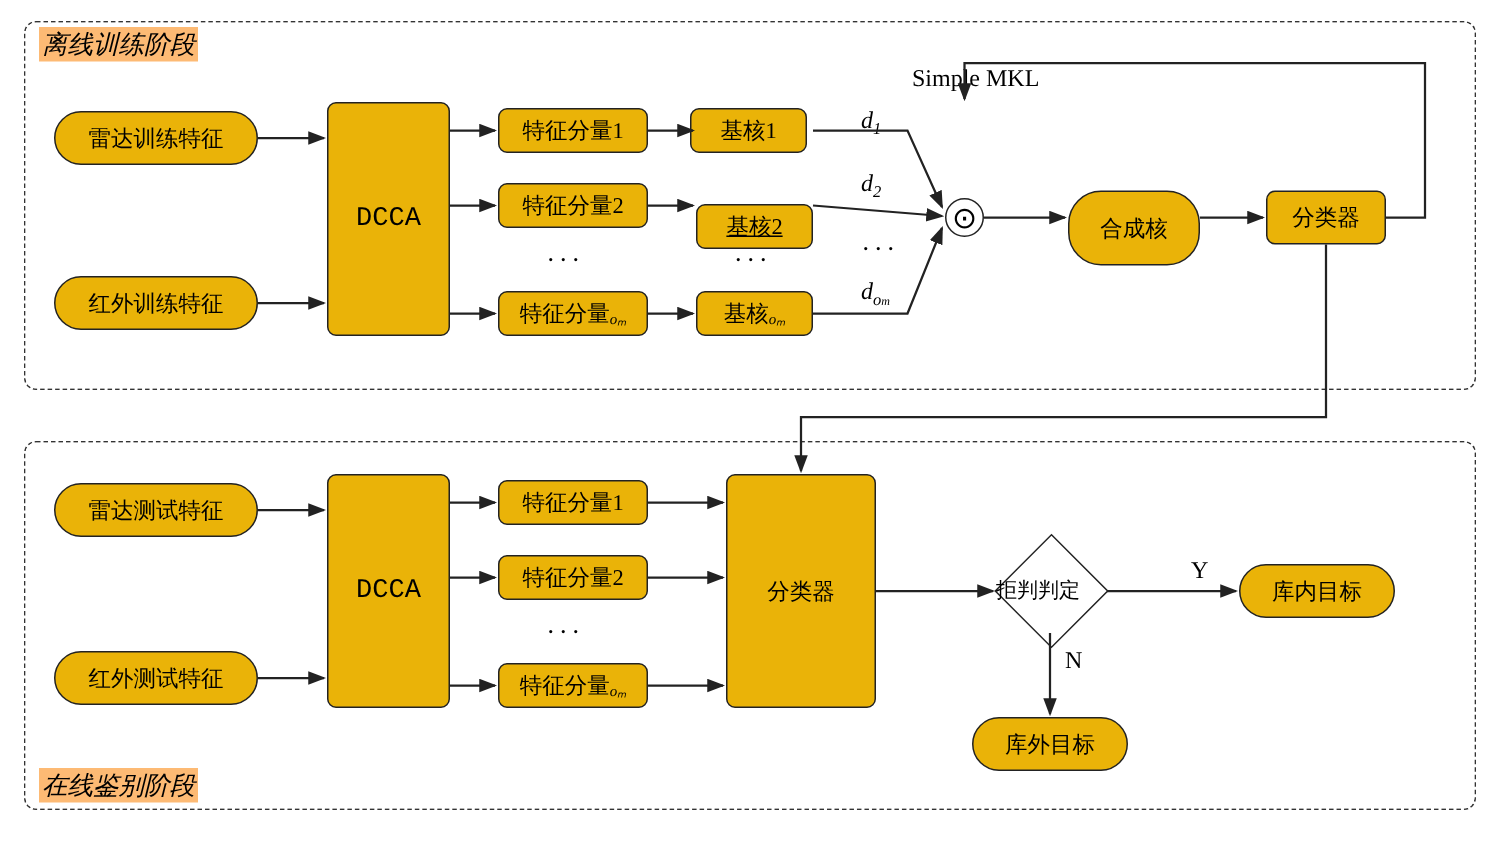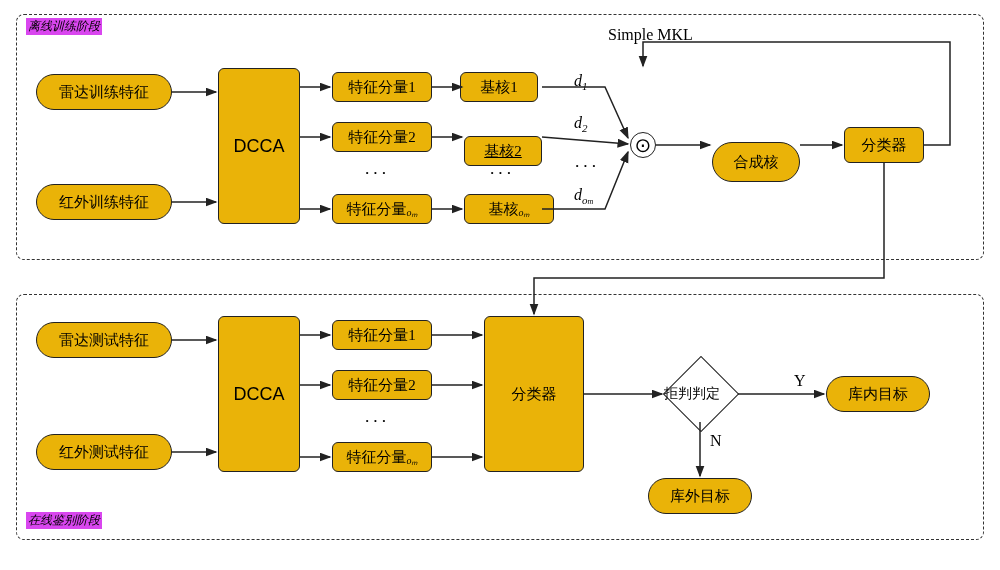--- a/index.html
+++ b/index.html
@@ -14,40 +14,40 @@
     position: relative;
   }
   .panel {
     position: absolute;
     border: 1.5px dashed #333;
     border-radius: 8px;
   }
   .panel-label {
     position: absolute;
     font-style: italic;
-    font-size: 12px;
-    background: #d946ef;
+    font-size: 17px;
+    background: #fdba74;
     padding: 0 2px;
   }
   .box {
     position: absolute;
     border: 1.5px solid #222;
     border-radius: 6px;
     background: #eab308;
     display: flex;
     align-items: center;
     justify-content: center;
     text-align: center;
     padding: 3px 6px;
   }
   .pill {
     border-radius: 22px;
   }
   .dcca {
-    font-family: Liberation Sans, sans-serif;
+    font-family: Liberation Mono, monospace;
     font-size: 18px;
   }
   .diamond {
     position: absolute;
     width: 74px;
     height: 52px;
     display: flex;
     align-items: center;
     justify-content: flex-start;
   }
@@ -116,36 +116,36 @@
 <div class="box" style="left:332px; top:72px; width:100px; height:30px;">特征分量1</div>
 <div class="box" style="left:332px; top:122px; width:100px; height:30px;">特征分量2</div>
 <div class="box" style="left:332px; top:194px; width:100px; height:30px;">
   <span>特征分量</span>
     <span class="it sub-om">oₘ</span>
 </div>
 <div class="dots" style="left:365px; top:165px;">···</div>
 
 <div class="box" style="left:460px; top:72px; width:78px; height:30px;">基核1</div>
 <div class="box" style="left:464px; top:136px; width:78px; height:30px;text-decoration:underline;">基核2</div>
-<div class="box" style="left:464px; top:194px; width:90px; height:30px;">
+<div class="box" style="left:464px; top:194px; width:78px; height:30px;">
   <span>基核</span>
     <span class="it sub-om">oₘ</span>
 </div>
 <div class="dots" style="left:490px; top:165px;">···</div>
 
 <div class="lbl" style="left:574px; top:72px;"><span class="it">d</span><span class="sub">1</span></div>
 <div class="lbl" style="left:574px; top:114px;"><span class="it">d</span><span class="sub">2</span></div>
 <div class="lbl" style="left:574px; top:186px;text-align:center;"><span class="it">d</span><span class="sub it">o<span style="font-size:8px">m</span></span></div>
 <div class="dots" style="left:575px; top:158px;">···</div>
 
-<div class="lbl" style="left:608px; top:26px;">Simple MKL</div>
+<div class="lbl" style="left:608px; top:44px;">Simple MKL</div>
 
 <div class="dotop" style="left:630px; top:132px;">⊙</div>
 
-<div class="box pill" style="left:712px; top:142px; width:88px; height:40px;">合成核</div>
+<div class="box pill" style="left:712px; top:127px; width:88px; height:50px;">合成核</div>
 <div class="box" style="left:844px; top:127px; width:80px; height:36px;">分类器</div>
 
 <div class="panel" style="left:16px; top:294px; width:968px; height:246px;"></div>
 <div class="panel-label" style="left:26px; top:512px;">在线鉴别阶段</div>
 
 <div class="box pill" style="left:36px; top:322px; width:136px; height:36px;">雷达测试特征</div>
 <div class="box pill" style="left:36px; top:434px; width:136px; height:36px;">红外测试特征</div>
 
 <div class="box dcca" style="left:218px; top:316px; width:82px; height:156px;">DCCA</div>
 

